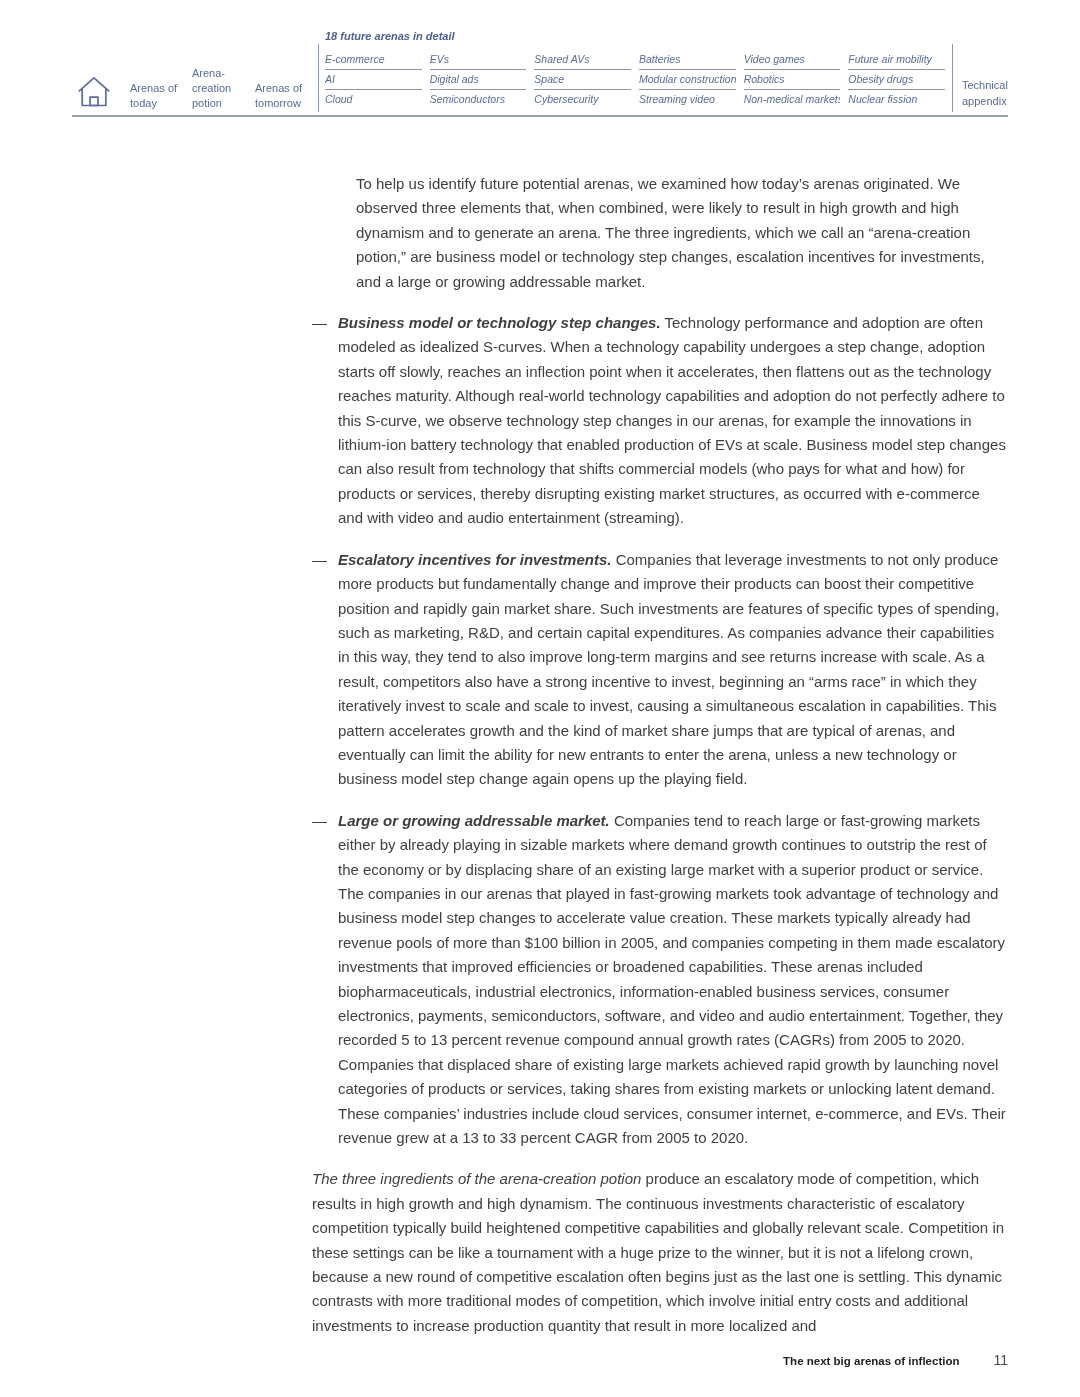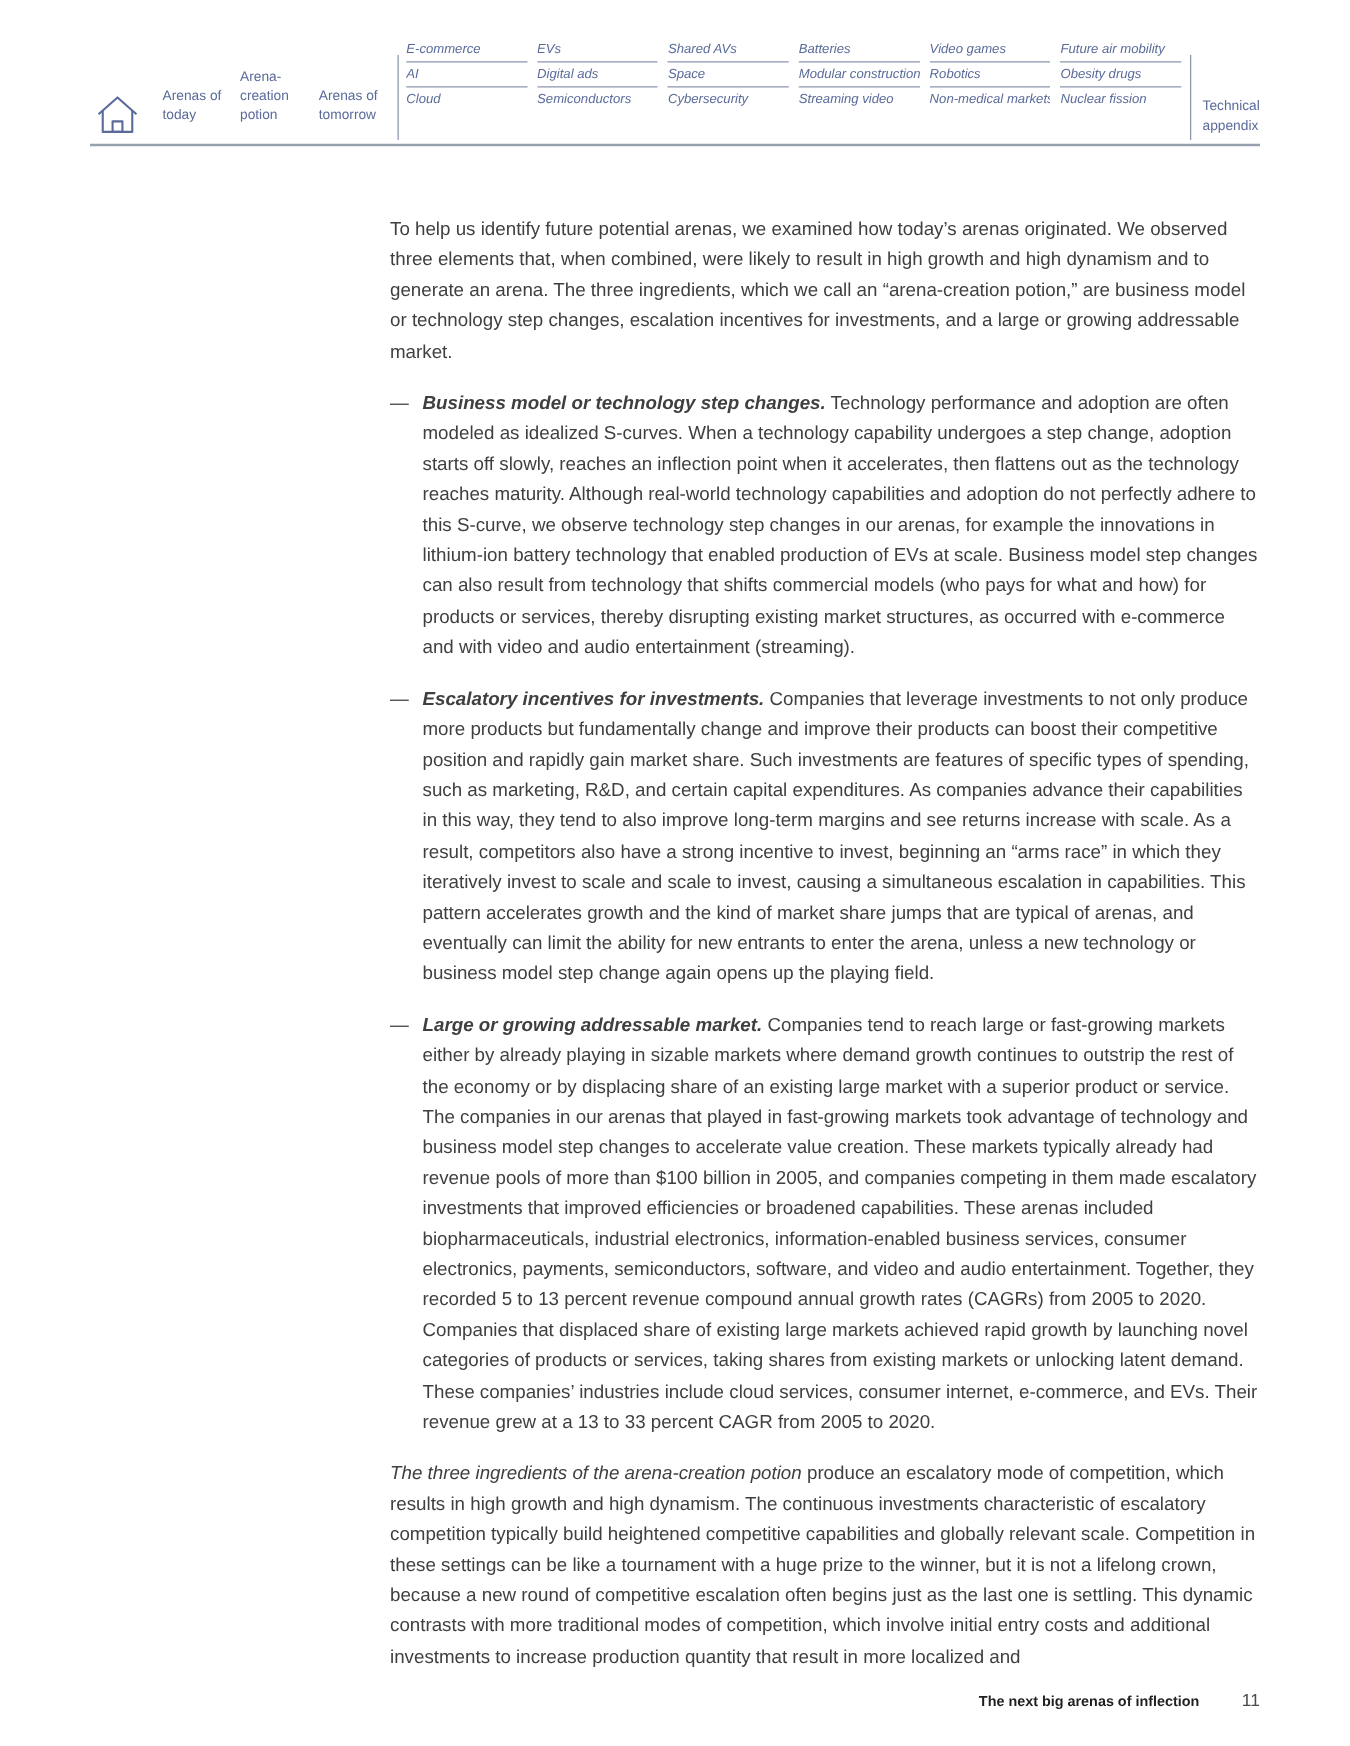--- a/index.html
+++ b/index.html
@@ -25,21 +25,21 @@
   .home {
     position: absolute;
     left: 4px;
     bottom: 5px;
     width: 36px;
     height: 36px;
     cursor: pointer;
   }
   .nav-item {
     position: absolute;
-    bottom: 15px;
+    bottom: 4px;
     font-size: 11px;
     line-height: 1.35;
     color: #5a6b9a;
     cursor: pointer;
   }
   .nav-1 { left: 58px;  width: 56px; }
   .nav-2 { left: 120px; width: 54px; }
   .nav-3 { left: 183px; width: 62px; }
   .vdiv {
     position: absolute;
@@ -102,21 +102,21 @@
     font-size: 21.5px;
     color: #1e1e1e;
     letter-spacing: 0.1px;
     margin-bottom: 11px;
   }
   .body-text {
     font-size: 15px;
     line-height: 24.4px;
     color: #3f3f3f;
   }
-  .intro { margin-bottom: 17px; }
+  .intro { margin-bottom: 17px; margin-left: 44px; }
   .bullet {
     display: flex;
     margin-top: 17px;
   }
   .bullet .dash {
     flex: 0 0 26px;
     color: #3f3f3f;
   }
   .bullet .btext { flex: 1; }
   .lead-bi { font-weight: bold; font-style: italic; }
@@ -155,20 +155,21 @@
     </svg>
   </div>
 
   <div class="nav-item nav-1">Arenas of today</div>
   <div class="nav-item nav-2">Arena-creation potion</div>
   <div class="nav-item nav-3">Arenas of tomorrow</div>
 
   <div class="vdiv vdiv-1"></div>
 
   <div class="arena-block">
+    <div class="arena-title">18 future arenas in detail</div>
     <div class="arena-grid">
       <div class="arena-col">
         <div class="arena-cell u">E-commerce</div>
         <div class="arena-cell u">AI</div>
         <div class="arena-cell">Cloud</div>
       </div>
       <div class="arena-col">
         <div class="arena-cell u">EVs</div>
         <div class="arena-cell u">Digital ads</div>
         <div class="arena-cell">Semiconductors</div>

